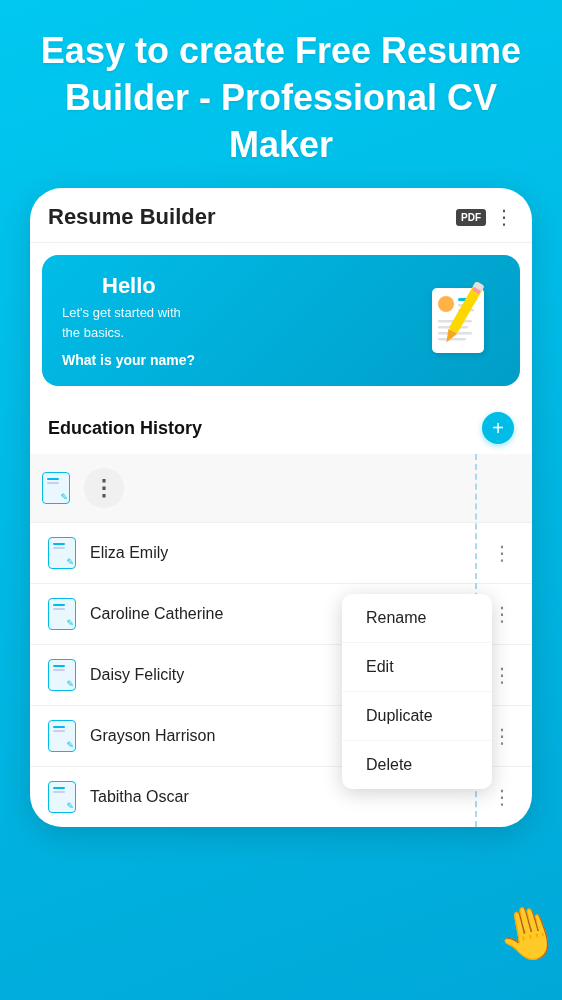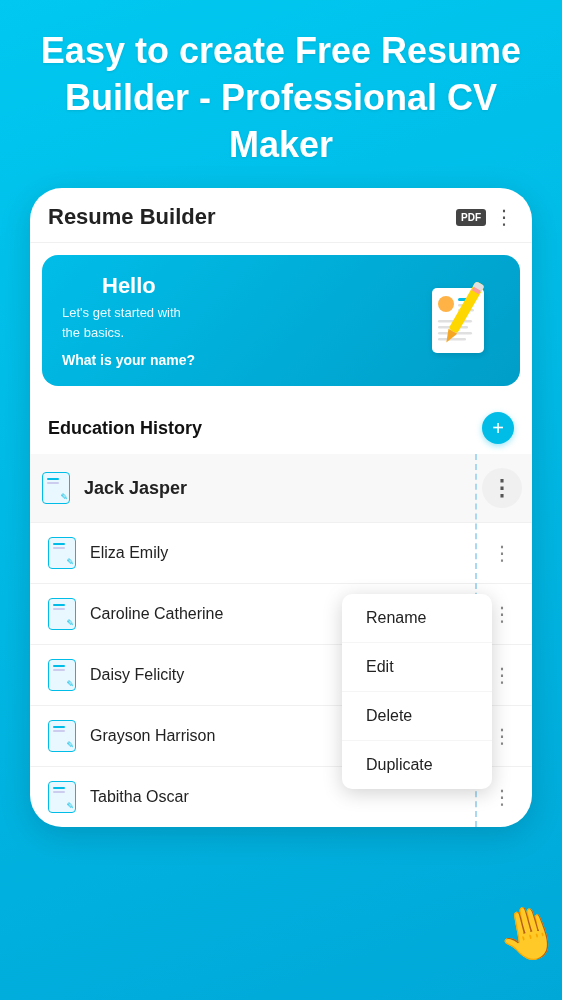--- a/index.html
+++ b/index.html
@@ -301,21 +301,20 @@
   <div class="section-header">
     <span class="section-title">Education History</span>
     <div class="add-btn">+</div>
   </div>
 
   <div class="list-wrapper">
     <div class="dashed-line"></div>
 
     <div class="list-item first-item" style="background:#f8f8f8; padding: 14px 10px 14px 12px;">
       <div class="resume-mini-icon"></div>
-      <span class="list-item-name">Jack Jasper</span>
       <div class="item-menu-btn large-circle">⋮</div>
     </div>
 
     <div class="list-item">
       <div class="resume-mini-icon"></div>
       <span class="list-item-name">Eliza Emily</span>
       <span class="item-menu-btn">⋮</span>
     </div>
 
     <div class="list-item">
@@ -343,18 +342,18 @@
     </div>
 
   </div>
 
 </div>
 
 <div style="position:absolute; right: 30px; bottom: 95px; z-index: 200;">
   <div class="context-menu">
     <div class="context-menu-item">Rename</div>
     <div class="context-menu-item">Edit</div>
+    <div class="context-menu-item">Duplicate</div>
     <div class="context-menu-item">Delete</div>
-    <div class="context-menu-item">Duplicate</div>
   </div>
 
   <div style="position:absolute; right:-30px; bottom:-60px; font-size: 52px; transform: rotate(-15deg); z-index: 300; pointer-events:none;">🤚</div>
 </div>
 
 </body></html>

